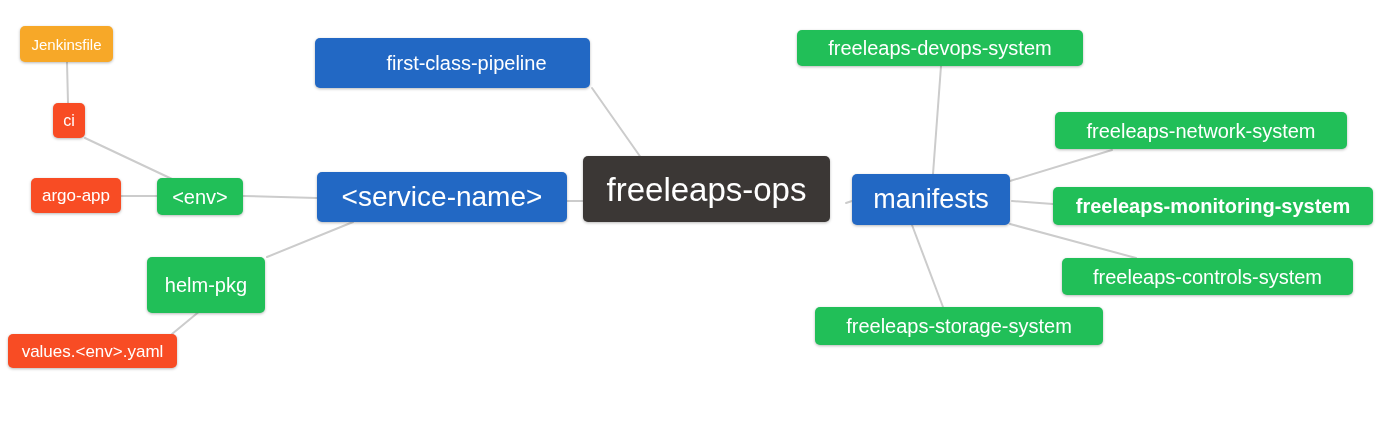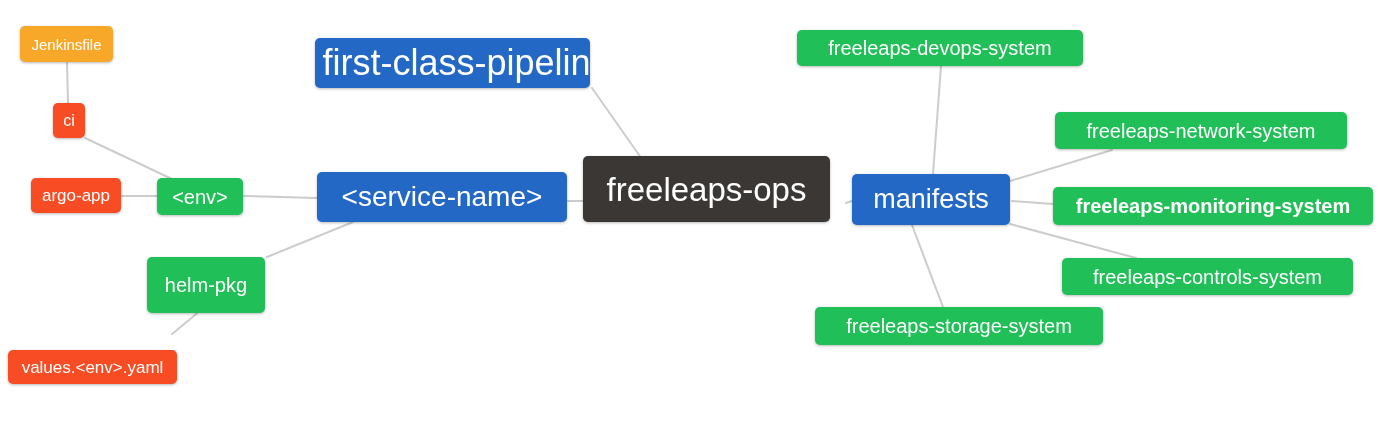--- a/index.html
+++ b/index.html
@@ -60,22 +60,22 @@
       <line x1="1010" y1="181" x2="1112" y2="150" stroke="#CCCCCC" stroke-width="2" stroke-linecap="round"></line>
       <line x1="1012" y1="201" x2="1053" y2="204" stroke="#CCCCCC" stroke-width="2" stroke-linecap="round"></line>
       <line x1="1010" y1="224" x2="1136" y2="258" stroke="#CCCCCC" stroke-width="2" stroke-linecap="round"></line>
       <line x1="912" y1="225" x2="943" y2="307" stroke="#CCCCCC" stroke-width="2" stroke-linecap="round"></line>
     </svg>
 <div class="node" style="left: 20px; top: 26px; width: 93px; height: 36px; font-size: 15px; background: rgb(247, 168, 40); color: rgb(255, 255, 255);">Jenkinsfile</div>
     <div class="node" style="left: 53px; top: 103px; width: 32px; height: 35px; font-size: 16px; background: rgb(248, 76, 36); color: rgb(255, 255, 255);">ci</div>
     <div class="node" style="left: 31px; top: 178px; width: 90px; height: 35px; font-size: 17px; background: rgb(248, 76, 36); color: rgb(255, 255, 255);">argo-app</div>
     <div class="node" style="left: 157px; top: 178px; width: 86px; height: 37px; font-size: 20px; background: rgb(33, 191, 88); color: rgb(255, 255, 255);">&lt;env&gt;</div>
     <div class="node" style="left: 147px; top: 257px; width: 118px; height: 56px; font-size: 20px; background: rgb(33, 191, 88); color: rgb(255, 255, 255);">helm-pkg</div>
-    <div class="node" style="left: 8px; top: 334px; width: 169px; height: 34px; font-size: 17px; background: rgb(248, 76, 36); color: rgb(255, 255, 255); margin-top: 16px;">values.&lt;env&gt;.yaml</div>
-    <div class="node" style="left: 315px; top: 38px; width: 275px; height: 50px; font-size: 36px; background: rgb(34, 104, 196); color: rgb(255, 255, 255); padding-left: 28px;">first-class-pipeline</div>
+    <div class="node" style="left: 8px; top: 334px; width: 169px; height: 34px; font-size: 17px; background: rgb(248, 76, 36); color: rgb(255, 255, 255);">values.&lt;env&gt;.yaml</div>
+    <div class="node" style="left: 315px; top: 38px; width: 275px; height: 50px; font-size: 20px; background: rgb(34, 104, 196); color: rgb(255, 255, 255); padding-left: 28px;">first-class-pipeline</div>
     <div class="node" style="left: 317px; top: 172px; width: 250px; height: 50px; font-size: 28px; background: rgb(34, 104, 196); color: rgb(255, 255, 255);">&lt;service-name&gt;</div>
     <div class="node" style="left: 583px; top: 156px; width: 247px; height: 66px; font-size: 33px; background: rgb(59, 55, 53); color: rgb(255, 255, 255);">freeleaps-ops</div>
     <div class="node" style="left: 852px; top: 174px; width: 158px; height: 51px; font-size: 27px; background: rgb(34, 104, 196); color: rgb(255, 255, 255);">manifests</div>
     <div class="node" style="left: 797px; top: 30px; width: 286px; height: 36px; font-size: 20px; background: rgb(33, 191, 88); color: rgb(255, 255, 255);">freeleaps-devops-system</div>
     <div class="node" style="left: 1055px; top: 112px; width: 292px; height: 37px; font-size: 20px; background: rgb(33, 191, 88); color: rgb(255, 255, 255);">freeleaps-network-system</div>
     <div class="node" style="left: 1053px; top: 187px; width: 320px; height: 38px; font-size: 20px; background: rgb(33, 191, 88); color: rgb(255, 255, 255); font-weight: bold;">freeleaps-monitoring-system</div>
     <div class="node" style="left: 1062px; top: 258px; width: 291px; height: 37px; font-size: 20px; background: rgb(33, 191, 88); color: rgb(255, 255, 255);">freeleaps-controls-system</div>
     <div class="node" style="left: 815px; top: 307px; width: 288px; height: 38px; font-size: 20px; background: rgb(33, 191, 88); color: rgb(255, 255, 255);">freeleaps-storage-system</div>
   </div>
 

